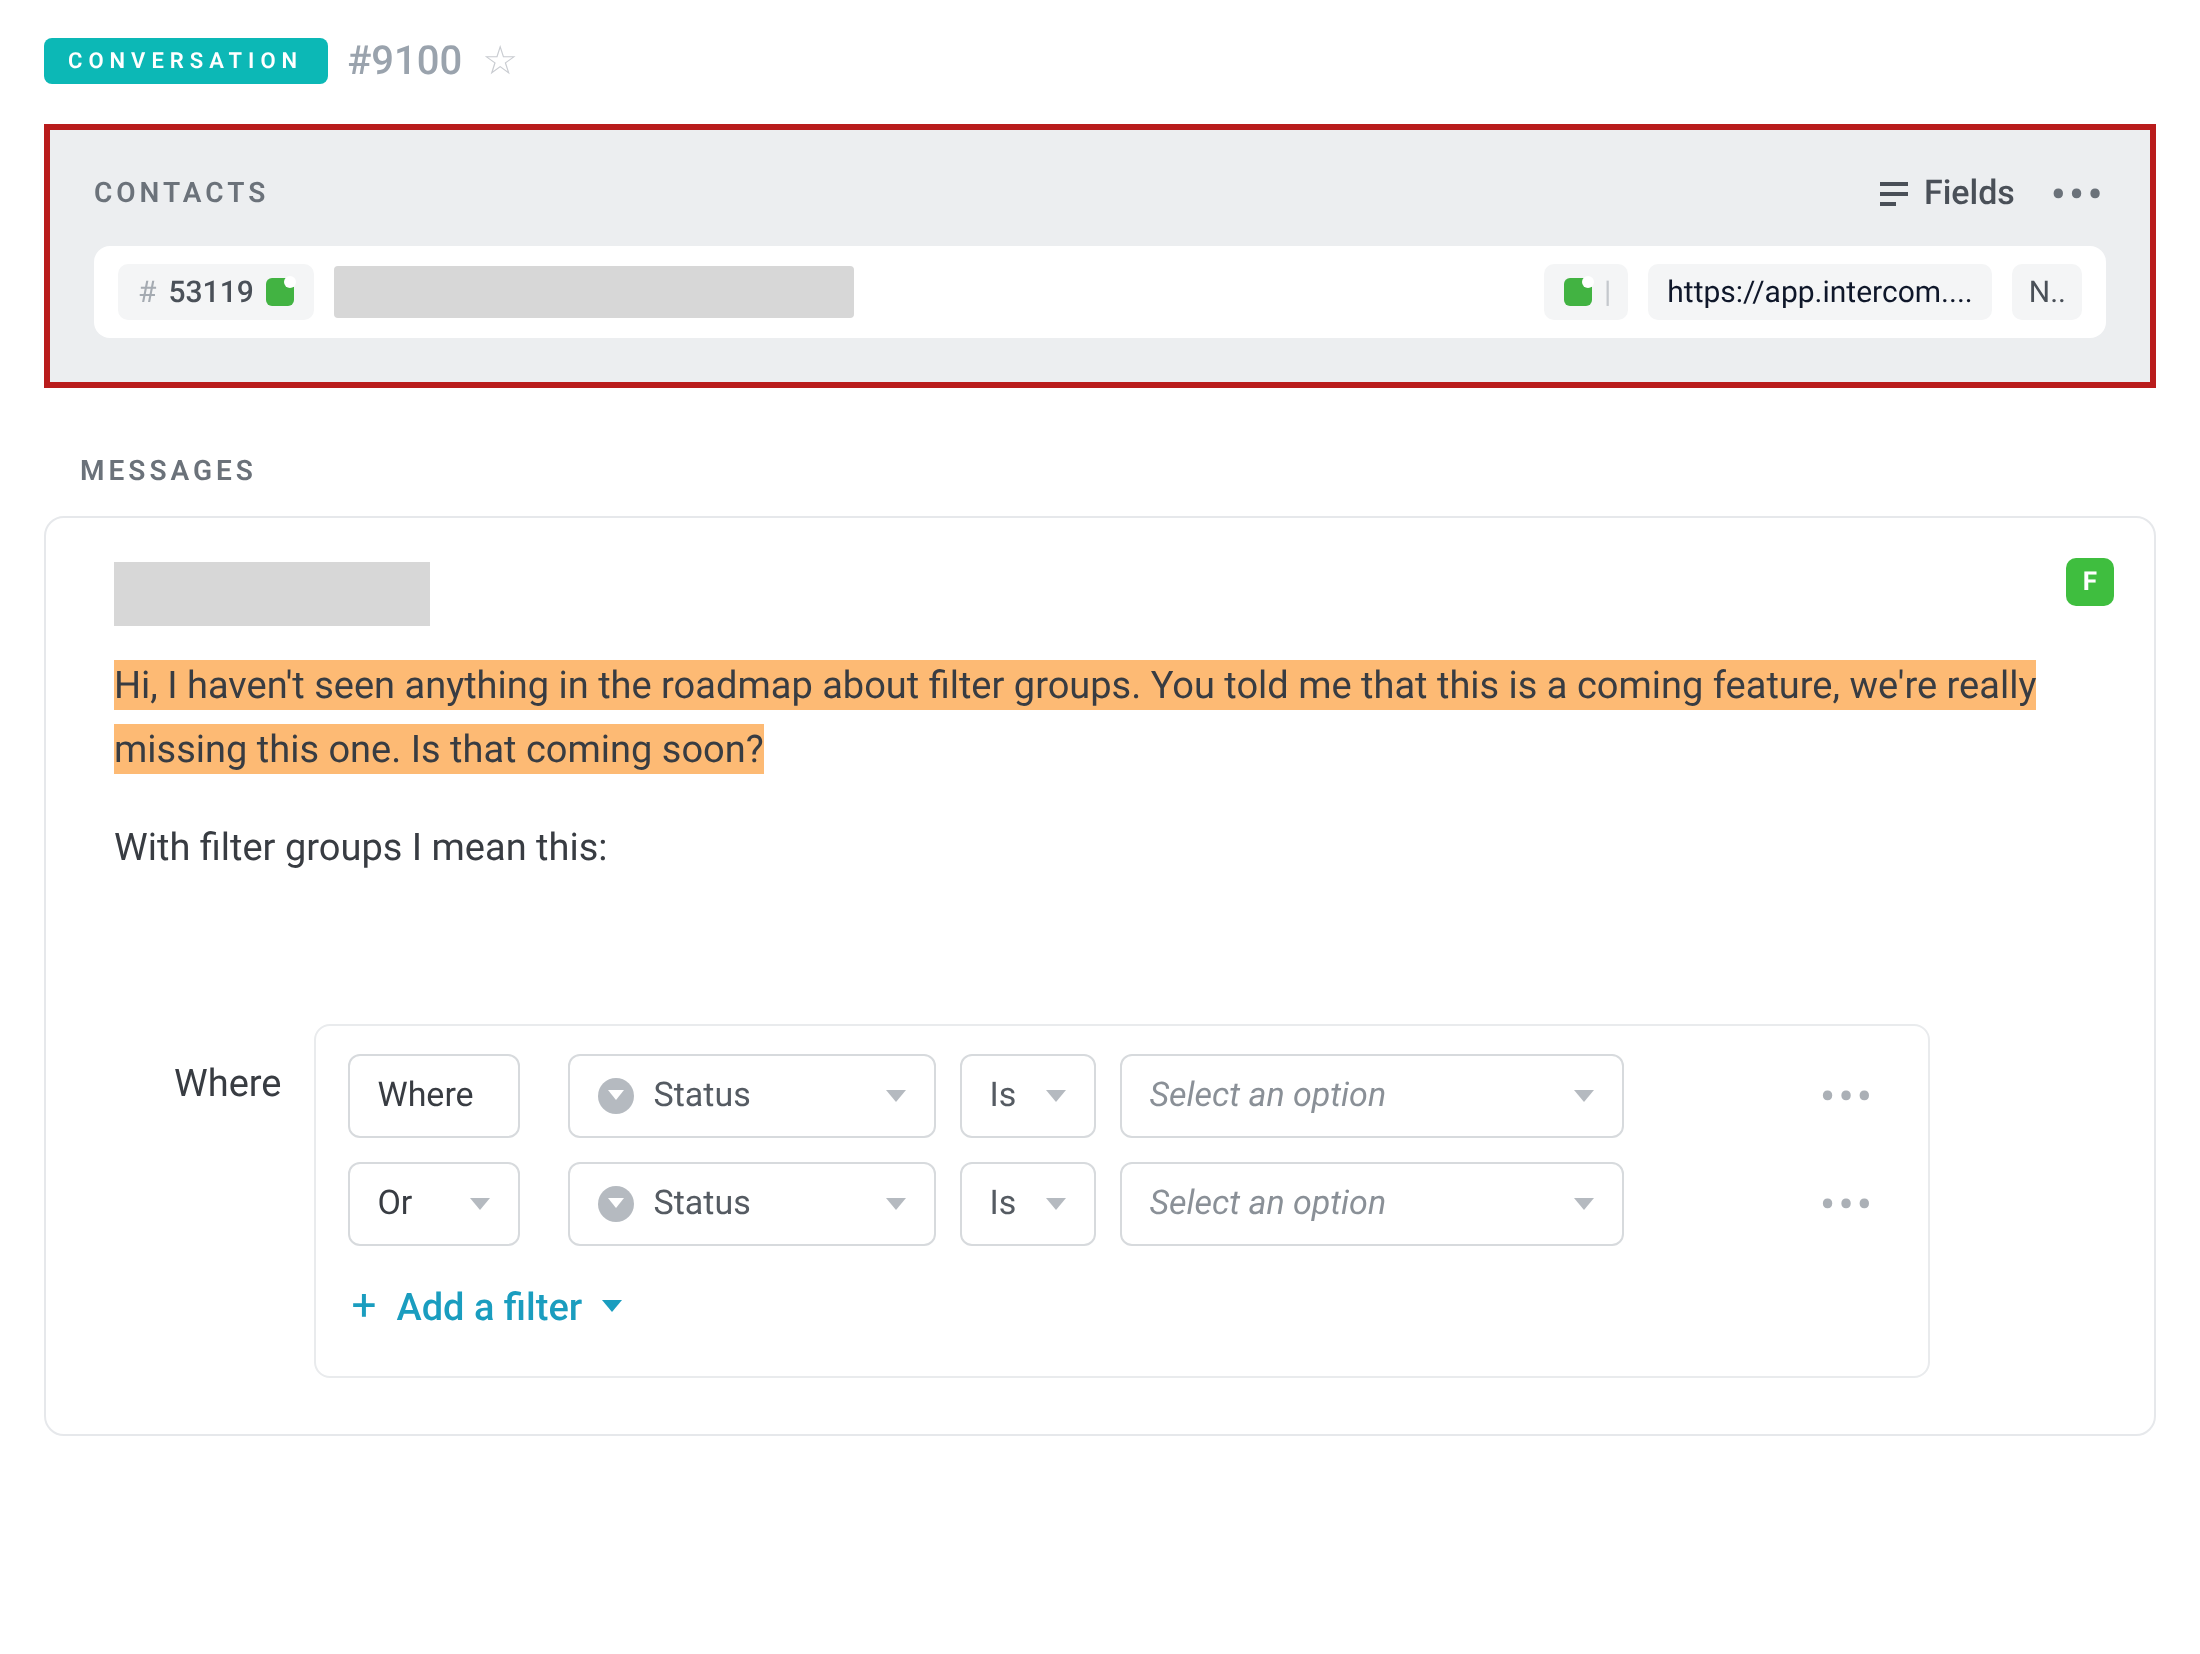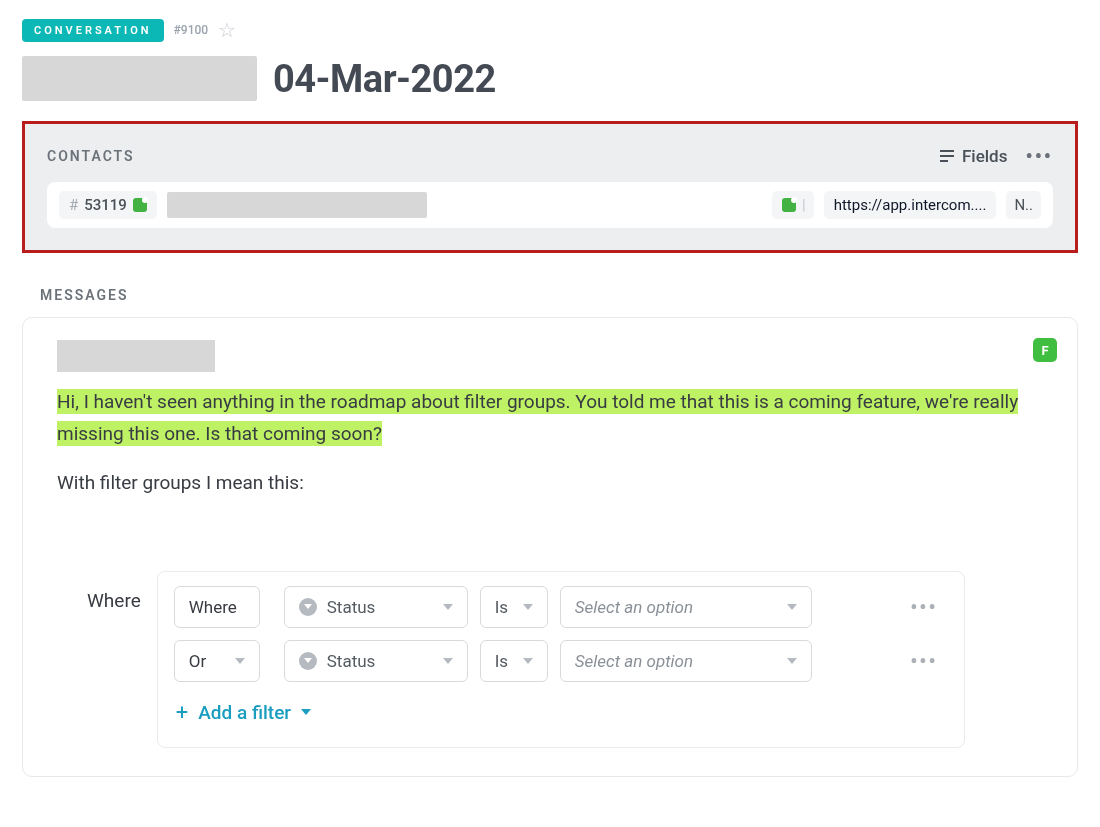--- a/index.html
+++ b/index.html
@@ -2,21 +2,21 @@
 <html><head>
 <meta charset="utf-8">
 <style>
 * { box-sizing: border-box; margin: 0; padding: 0; }
 body { font-family: -apple-system, BlinkMacSystemFont, "Segoe UI", Roboto, Helvetica, Arial, sans-serif; background: #fff; color: #333; font-size: 15px; }
 .page { width: 1100px; min-height: 827px; padding: 12px 22px; }
 
 
 .header-line1 { display: flex; align-items: center; gap: 10px; margin-top: 6px; }
 .badge-conv { background: #0cb8b6; color: #fff; font-weight: 600; letter-spacing: 3px; font-size: 11px; padding: 5px 12px; border-radius: 4px; }
-.conv-number { color: #9aa3ad; font-size: 12px; font-weight: 500; }
+.conv-number { color: #9aa3ad; font-size: 20px; font-weight: 500; }
 .star { color: #c9ccd1; font-size: 20px; cursor: pointer; }
 .header-line2 { display: flex; align-items: center; gap: 16px; margin-top: 14px; }
 .redact-box { background: #d7d7d7; width: 235px; height: 45px; border-radius: 2px; }
 .date-title { font-size: 38px; font-weight: 700; color: #444a54; letter-spacing: -0.5px; }
 
 
 .panel { background: #eceef0; border: 3px solid #b91c1c; border-radius: 0; padding: 20px 22px 22px 22px; margin-top: 20px; }
 .panel-head { display: flex; align-items: center; justify-content: space-between; margin-bottom: 14px; }
 .section-label { font-size: 14px; font-weight: 600; letter-spacing: 2px; color: #6b727a; }
 .panel-head-right { display: flex; align-items: center; gap: 18px; }
@@ -40,21 +40,21 @@
 .pipe { color: #c4c8cd; }
 .link-cell { background: #f4f5f6; border-radius: 5px; padding: 5px 10px; color: #0f172a; font-size: 15px; max-width: 180px; overflow: hidden; white-space: nowrap; text-overflow: ellipsis; }
 .n-cell { background: #f4f5f6; border-radius: 5px; padding: 5px 8px; color: #4a5058; font-size: 15px; }
 
 
 .messages-label { margin-top: 34px; margin-left: 18px; }
 .messages-panel { background: #fff; border: 1px solid #e6e8eb; border-radius: 10px; margin-top: 14px; padding: 22px 28px 28px 34px; position: relative; }
 .f-badge { position: absolute; top: 20px; right: 20px; width: 24px; height: 24px; background: #3fbe3f; color: #fff; font-weight: 700; font-size: 13px; border-radius: 5px; display: flex; align-items: center; justify-content: center; }
 .msg-author { background: #d7d7d7; width: 158px; height: 32px; margin-bottom: 14px; }
 .msg-text { font-size: 19px; line-height: 1.7; color: #383c42; }
-.hl { background: #bef264; padding: 1px 0; }
+.hl { background: #fdba74; padding: 1px 0; }
 .msg-text2 { font-size: 19px; line-height: 1.7; color: #383c42; margin-top: 16px; }
 
 
 .filter-area { display: flex; gap: 16px; margin-top: 72px; margin-left: 30px; align-items: flex-start; }
 .where-label { font-size: 19px; color: #383c42; padding-top: 18px; }
 .filter-box { flex: 1; border: 1px solid #e9ebed; border-radius: 8px; padding: 14px 16px 16px 16px; max-width: 808px; }
 .filter-row { display: flex; align-items: center; gap: 12px; margin-bottom: 12px; }
 .fcell { border: 1px solid #d7dadd; border-radius: 6px; background: #fff; padding: 10px 14px; font-size: 17px; color: #555b62; display: flex; align-items: center; gap: 10px; cursor: pointer; }
 .fcell.where-cell { width: 86px; justify-content: space-between; color: #383c42; }
 .fcell.status-cell { width: 184px; margin-left: 12px; }
@@ -72,24 +72,20 @@
 <body>
 
 <div class="page">
 
   <div class="header-line1">
     <span class="badge-conv">CONVERSATION</span>
     <span class="conv-number">#9100</span>
     <span class="star">☆</span>
   </div>
 
-  <div class="header-line2">
-    <div class="redact-box"></div>
-    <div class="date-title">04-Mar-2022</div>
-  </div>
 
   <div class="panel">
     <div class="panel-head">
       <div class="section-label">CONTACTS</div>
       <div class="panel-head-right">
         <div class="fields-btn">
           <span class="fields-icon"></span>
           <span>Fields</span>
         </div>
         <div class="dots">•••</div>

